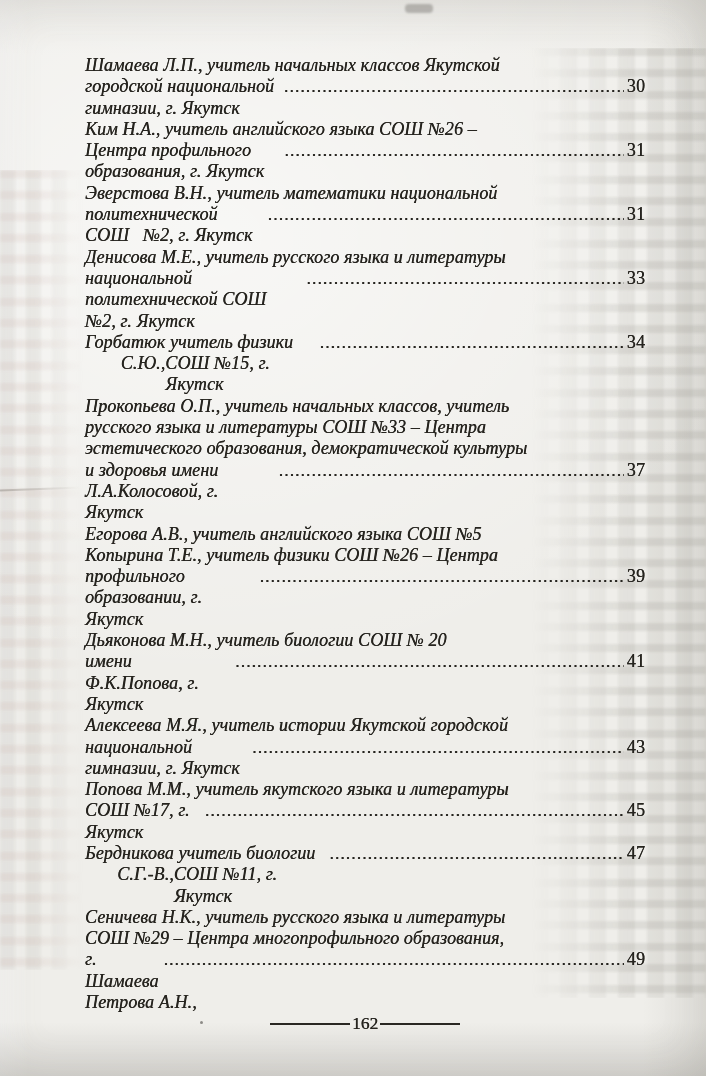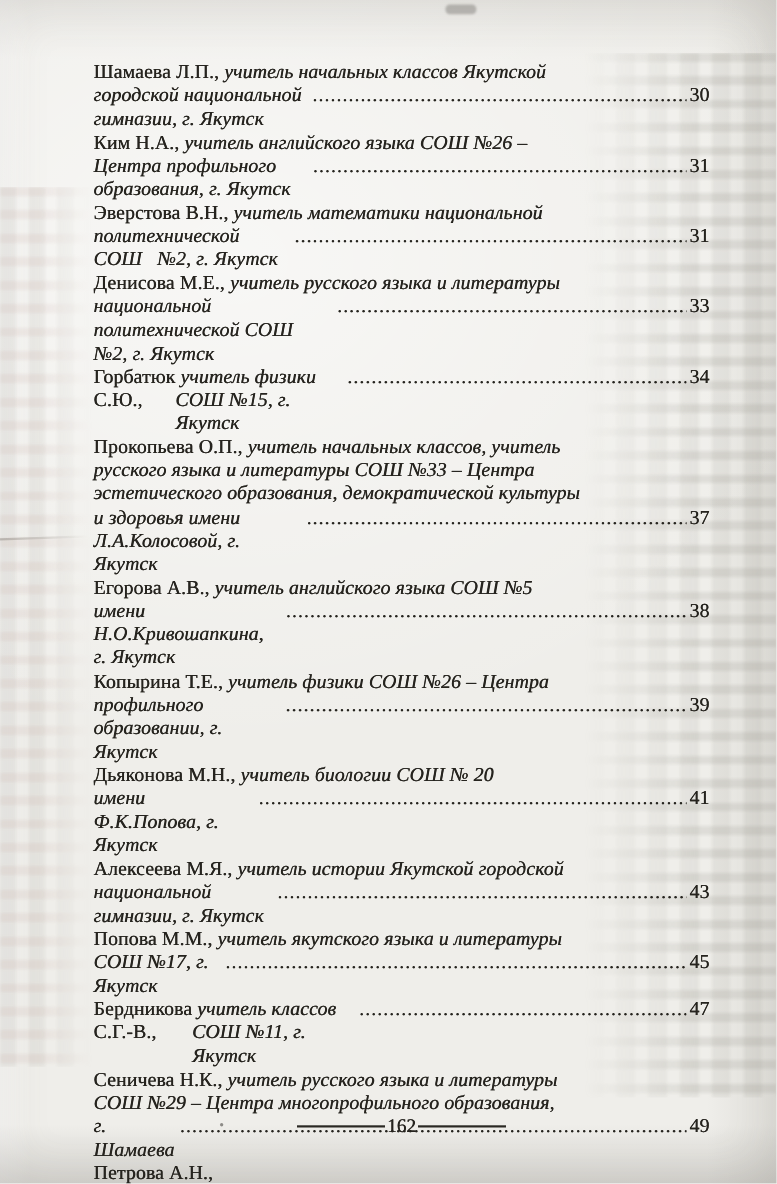--- a/index.html
+++ b/index.html
@@ -52,21 +52,21 @@
     border-radius: 50%; background: rgba(60,58,54,0.55);
   }
   
   .toc {
     position: absolute; left: 85px; top: 55px; width: 560px;
     font-size: 18px; line-height: 21.3px;
     text-shadow: 0.3px 0 0 currentColor; 
     letter-spacing: 0.1px;
   }
   .line { display: flex; align-items: baseline; }
-  .name { white-space: pre-wrap; }
+  .name { font-style: italic; white-space: pre-wrap; text-align: right; }
   .rest { white-space: pre-wrap; font-style: italic; }
   .leader {
     flex: 1 1 auto; min-width: 10px; overflow: hidden; white-space: nowrap;
     margin: 0 3px 0 5px;
   }
   .leader::after {
     content: "................................................................................................................";
     letter-spacing: 1.2px; font-size: 17px;
   }
   .pagenum { flex: 0 0 auto; text-align: left; }
@@ -156,25 +156,20 @@
           <span class="rest">и здоровья имени Л.А.Колосовой, г. Якутск</span>
           <span class="leader"></span>
           <span class="pagenum">37</span>
         </div>
       </div>
       <div class="entry">
         <div class="line">
           <span class="name">Егорова А.В.,</span>
           <span class="rest"> учитель английского языка СОШ №5</span>
         </div>
-        <div class="line">
-          <span class="rest">имени Н.О.Кривошапкина, г. Якутск</span>
-          <span class="leader"></span>
-          <span class="pagenum">38</span>
-        </div>
       </div>
       <div class="entry">
         <div class="line">
           <span class="name">Копырина Т.Е.,</span>
           <span class="rest"> учитель физики СОШ №26 – Центра</span>
         </div>
         <div class="line">
           <span class="rest">профильного образовании, г. Якутск</span>
           <span class="leader"></span>
           <span class="pagenum">39</span>
@@ -209,21 +204,21 @@
         </div>
         <div class="line">
           <span class="rest">СОШ №17, г. Якутск</span>
           <span class="leader"></span>
           <span class="pagenum">45</span>
         </div>
       </div>
       <div class="entry">
         <div class="line">
           <span class="name">Бердникова  С.Г.-В.,</span>
-          <span class="rest"> учитель классов СОШ №11, г. Якутск</span>
+          <span class="rest"> учитель биологии СОШ №11, г. Якутск</span>
           <span class="leader"></span>
           <span class="pagenum">47</span>
         </div>
       </div>
       <div class="entry">
         <div class="line">
           <span class="name">Сеничева Н.К.,</span>
           <span class="rest"> учитель русского языка и литературы</span>
         </div>
         <div class="line">

